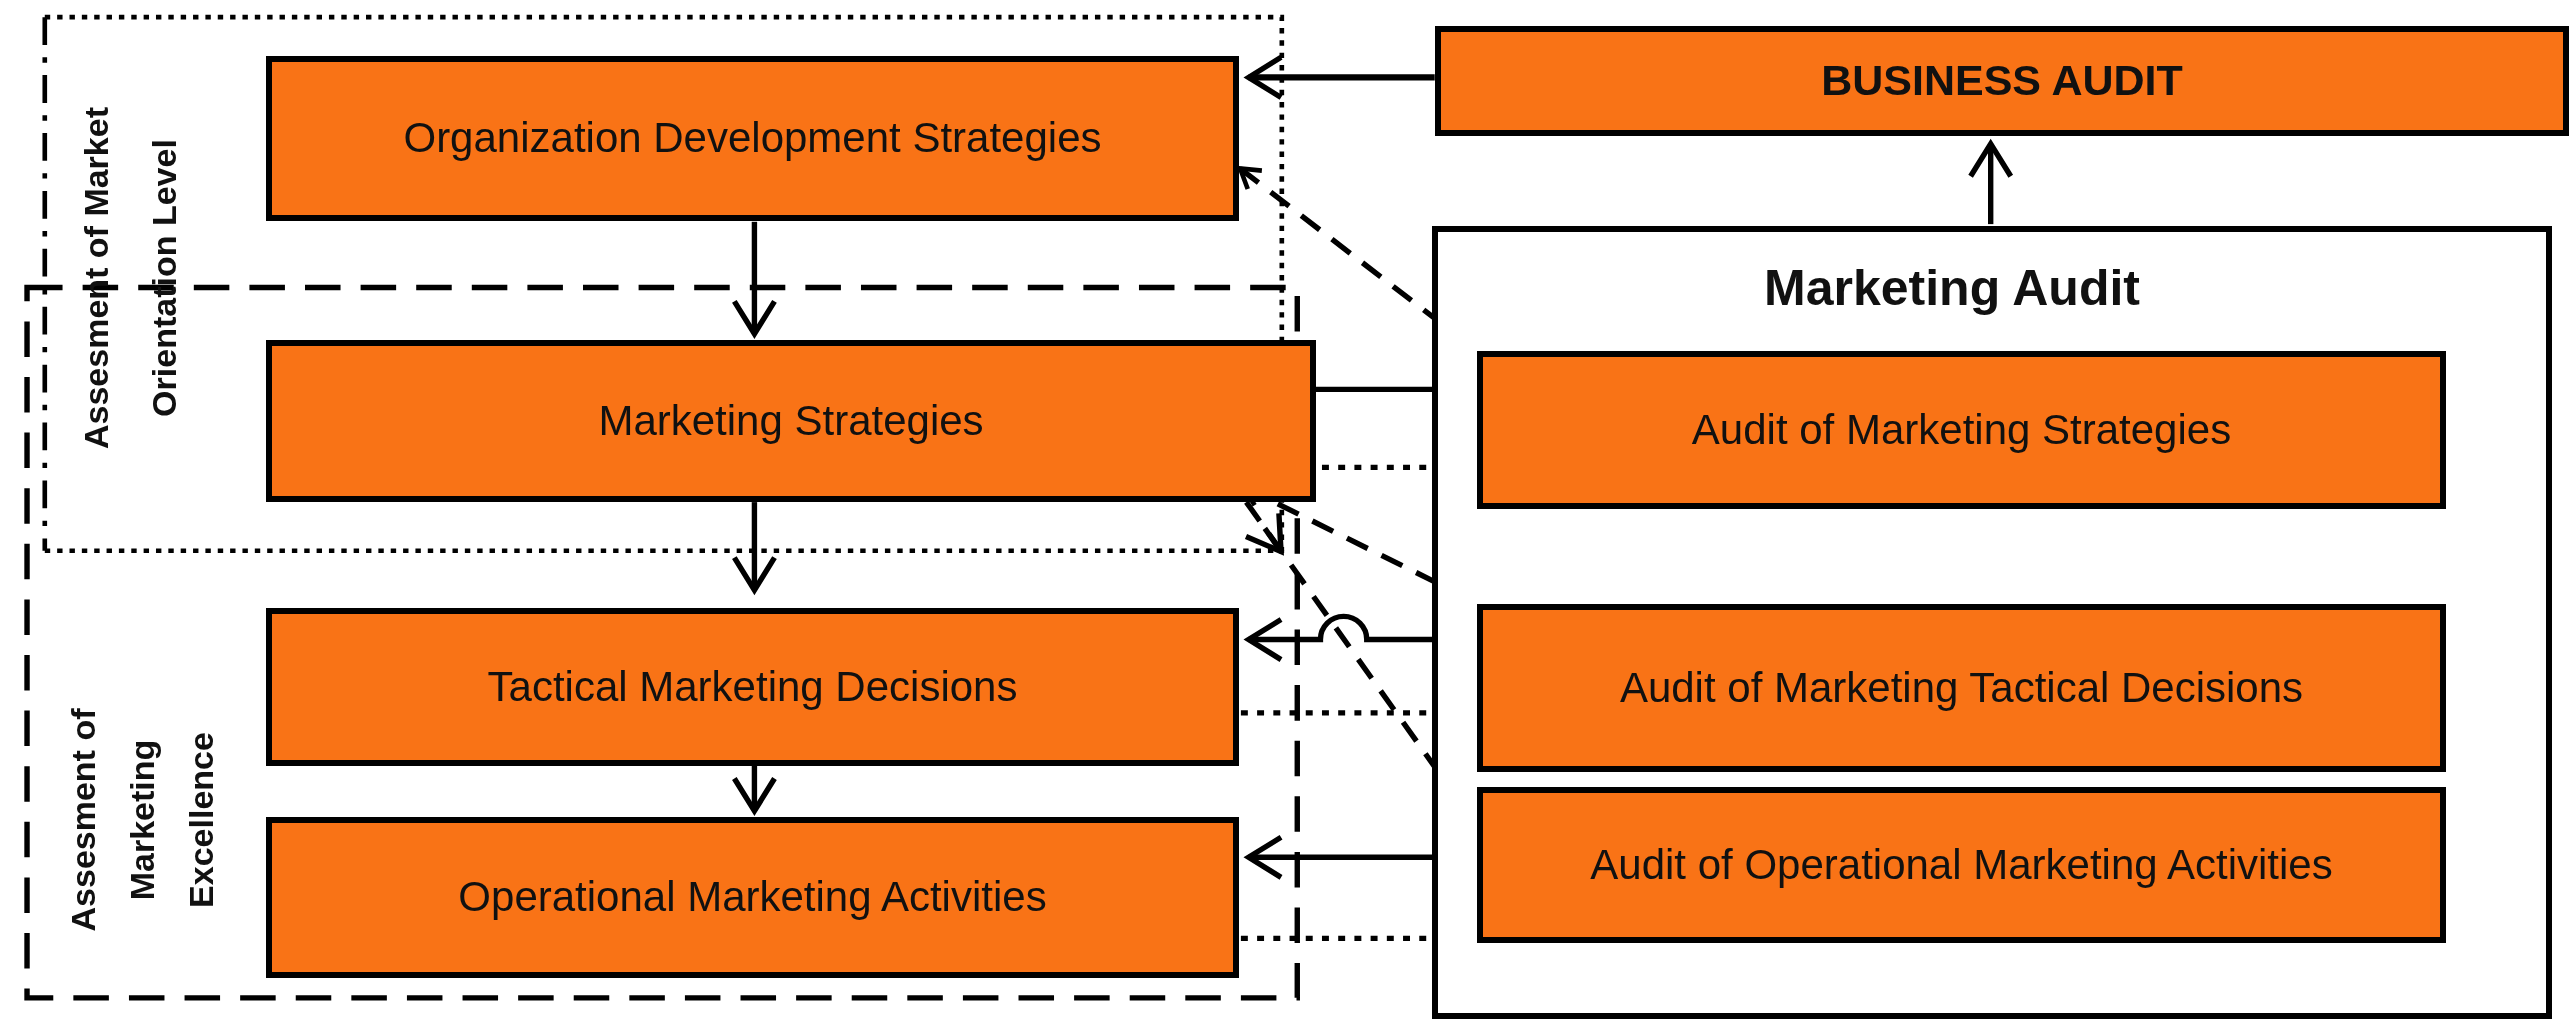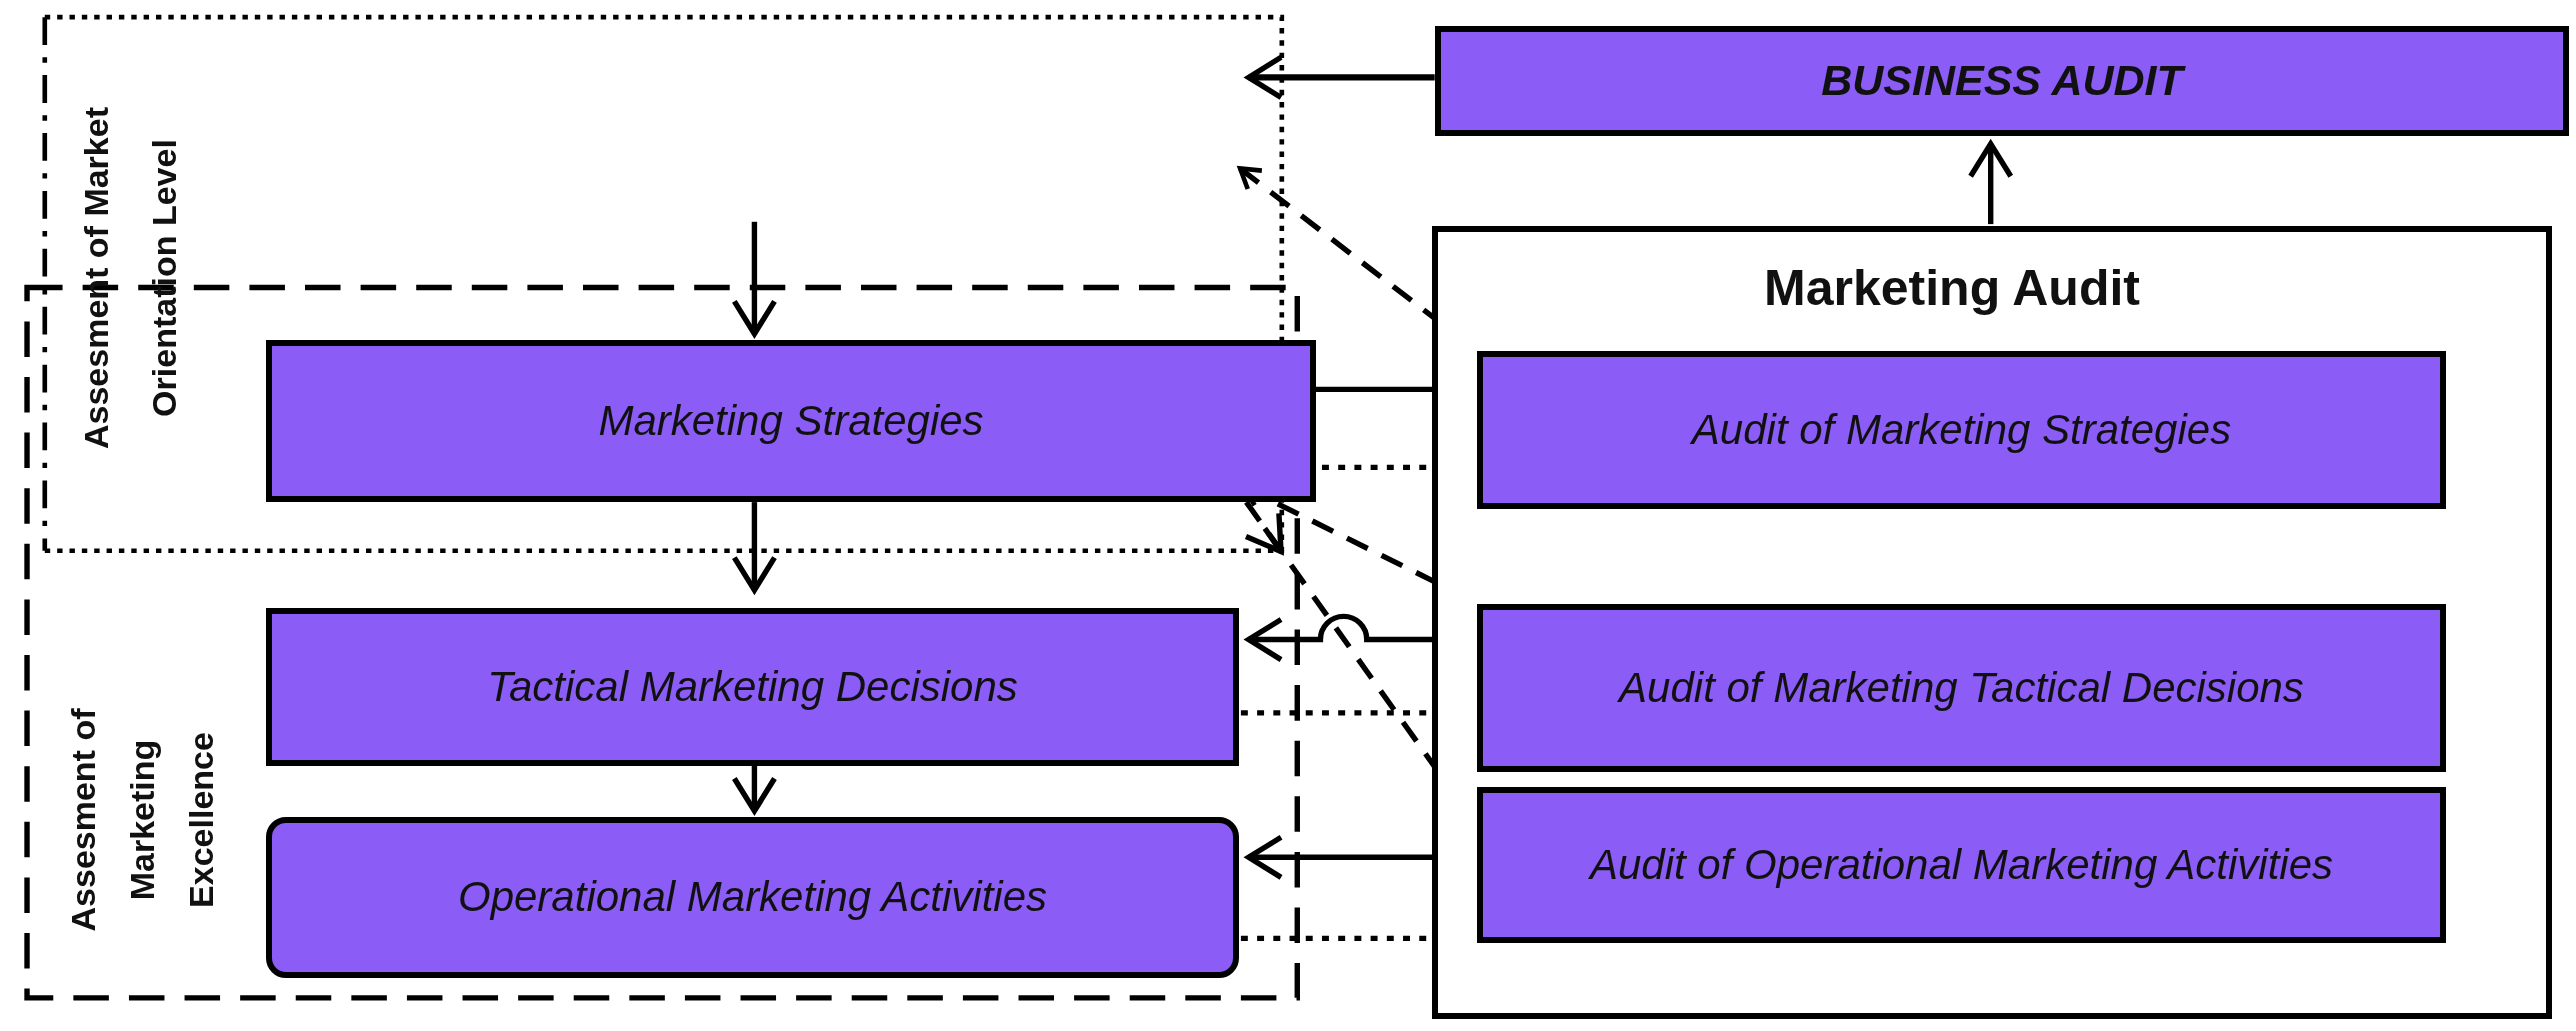--- a/index.html
+++ b/index.html
@@ -9,33 +9,32 @@
     background:#ffffff;
     font-family:"Liberation Sans", sans-serif;
     color:#111111;
     overflow:hidden;
   }
   .wires{position:absolute;left:0;top:0;width:2576px;height:1032px;}
   .node{
     position:absolute;
     box-sizing:border-box;
     border:6.2px solid #000000;
-    background:#8b5cf6;
+    background:#f97316;
     display:flex;align-items:center;justify-content:center;
     text-align:center;
     font-size:42px;
     line-height:1.15;
     padding:0 2px;
-    font-style:italic;
   }
   .node.bold{font-weight:bold;}
   .box1{left:266px;top:56px;width:973px;height:165px;}
   .box2{left:266px;top:340px;width:1050px;height:162px;}
   .box3{left:266px;top:608px;width:973px;height:158px;}
-  .box4{left:266px;top:817px;width:973px;height:161px;border-radius:20px;}
+  .box4{left:266px;top:817px;width:973px;height:161px;}
   .bizaudit{left:1435px;top:25.5px;width:1134px;height:110px;font-size:43px;}
   .ma-container{
     position:absolute;box-sizing:border-box;
     left:1432px;top:226px;width:1120px;height:793px;
     border:6.2px solid #000000;background:#ffffff;
   }
   .ma-title{
     position:absolute;left:1352px;top:226px;width:1200px;height:124px;
     display:flex;align-items:center;justify-content:center;
     font-size:50px;font-weight:bold;
@@ -102,20 +101,21 @@
     <line x1="1614" y1="650" x2="1903" y2="1056" stroke="#000000" stroke-width="7" stroke-dasharray="30 20" marker-end="url(#vbig)"></line>
     <line x1="1638" y1="684" x2="1659" y2="714" stroke="#000000" stroke-width="7" stroke-dasharray="30 20" marker-end="url(#vbig)"></line>
   </svg>
 
   <div class="rot-label label-orientation">Assesment of Market
 Orientation Level</div>
   <div class="rot-label label-excellence">Assesment of
 Marketing
 Excellence</div>
 
+  <div class="node box1">Organization Development Strategies</div>
   <div class="node box2">Marketing Strategies</div>
   <div class="node box3">Tactical Marketing Decisions</div>
   <div class="node box4">Operational Marketing Activities</div>
 
   <div class="node bold bizaudit">BUSINESS AUDIT</div>
 
   <div class="ma-container"></div>
   <div class="ma-title">Marketing Audit</div>
 
   <div class="node auditB">Audit of Marketing Tactical Decisions</div>

